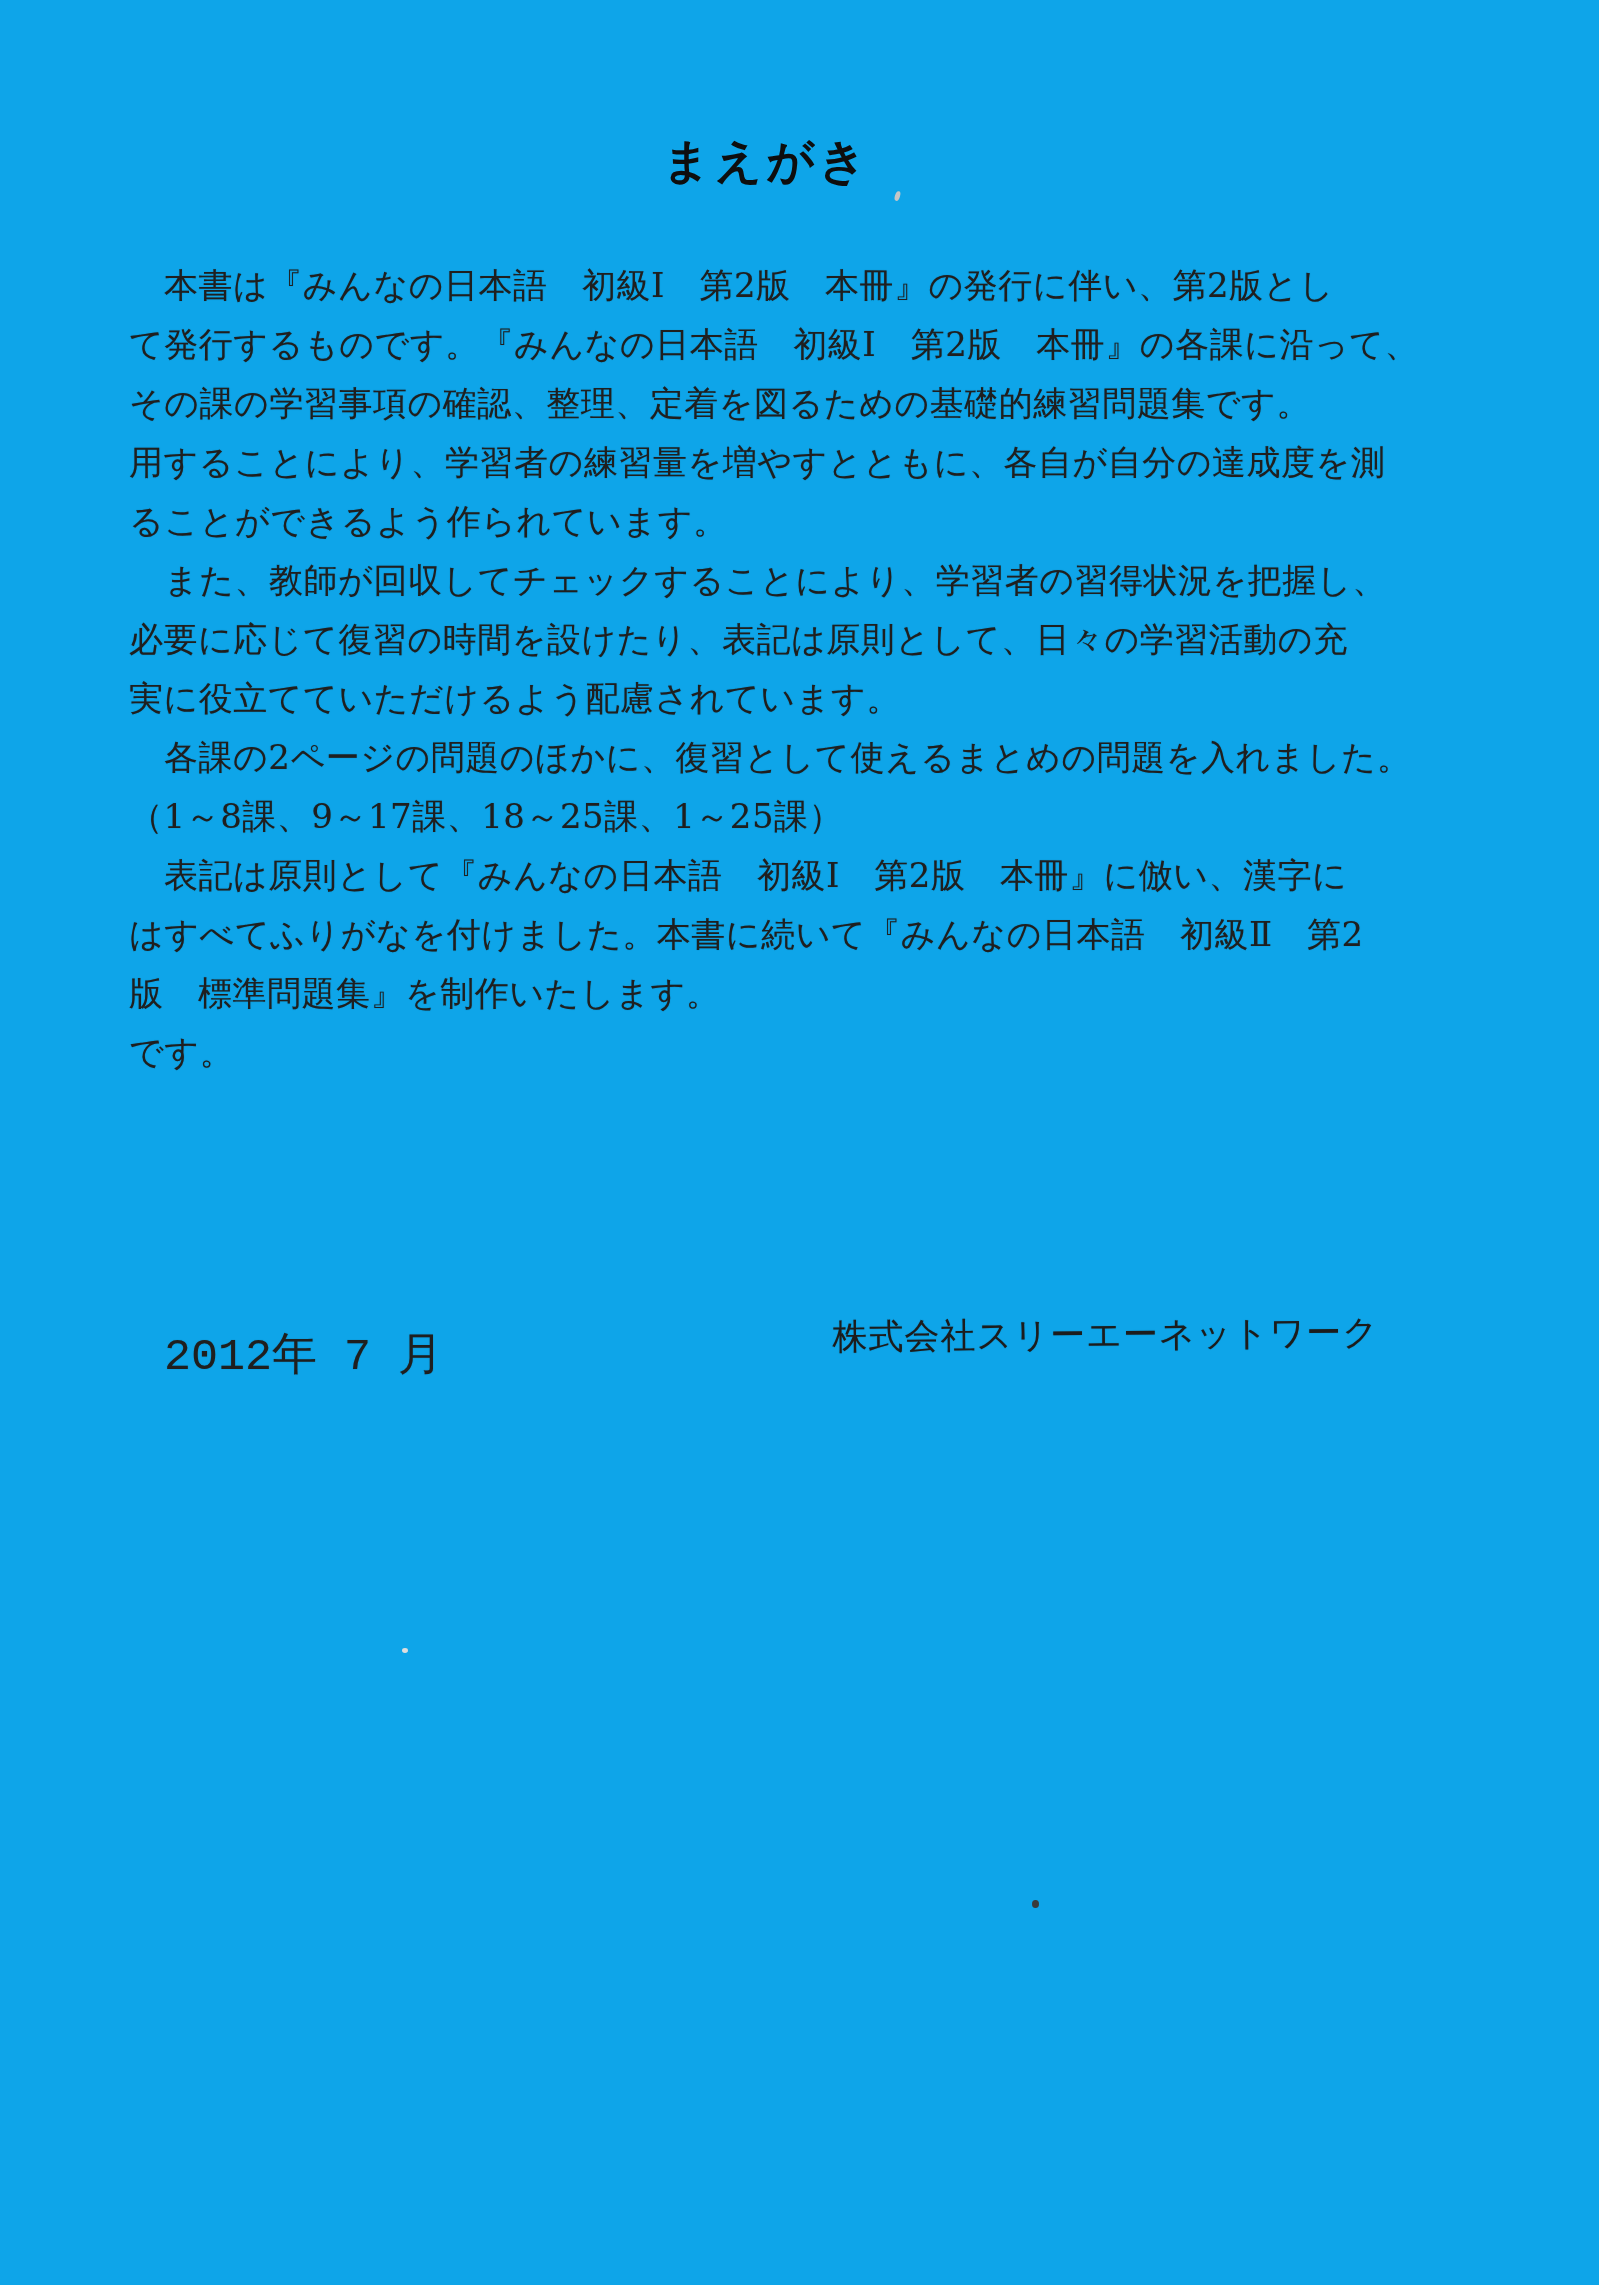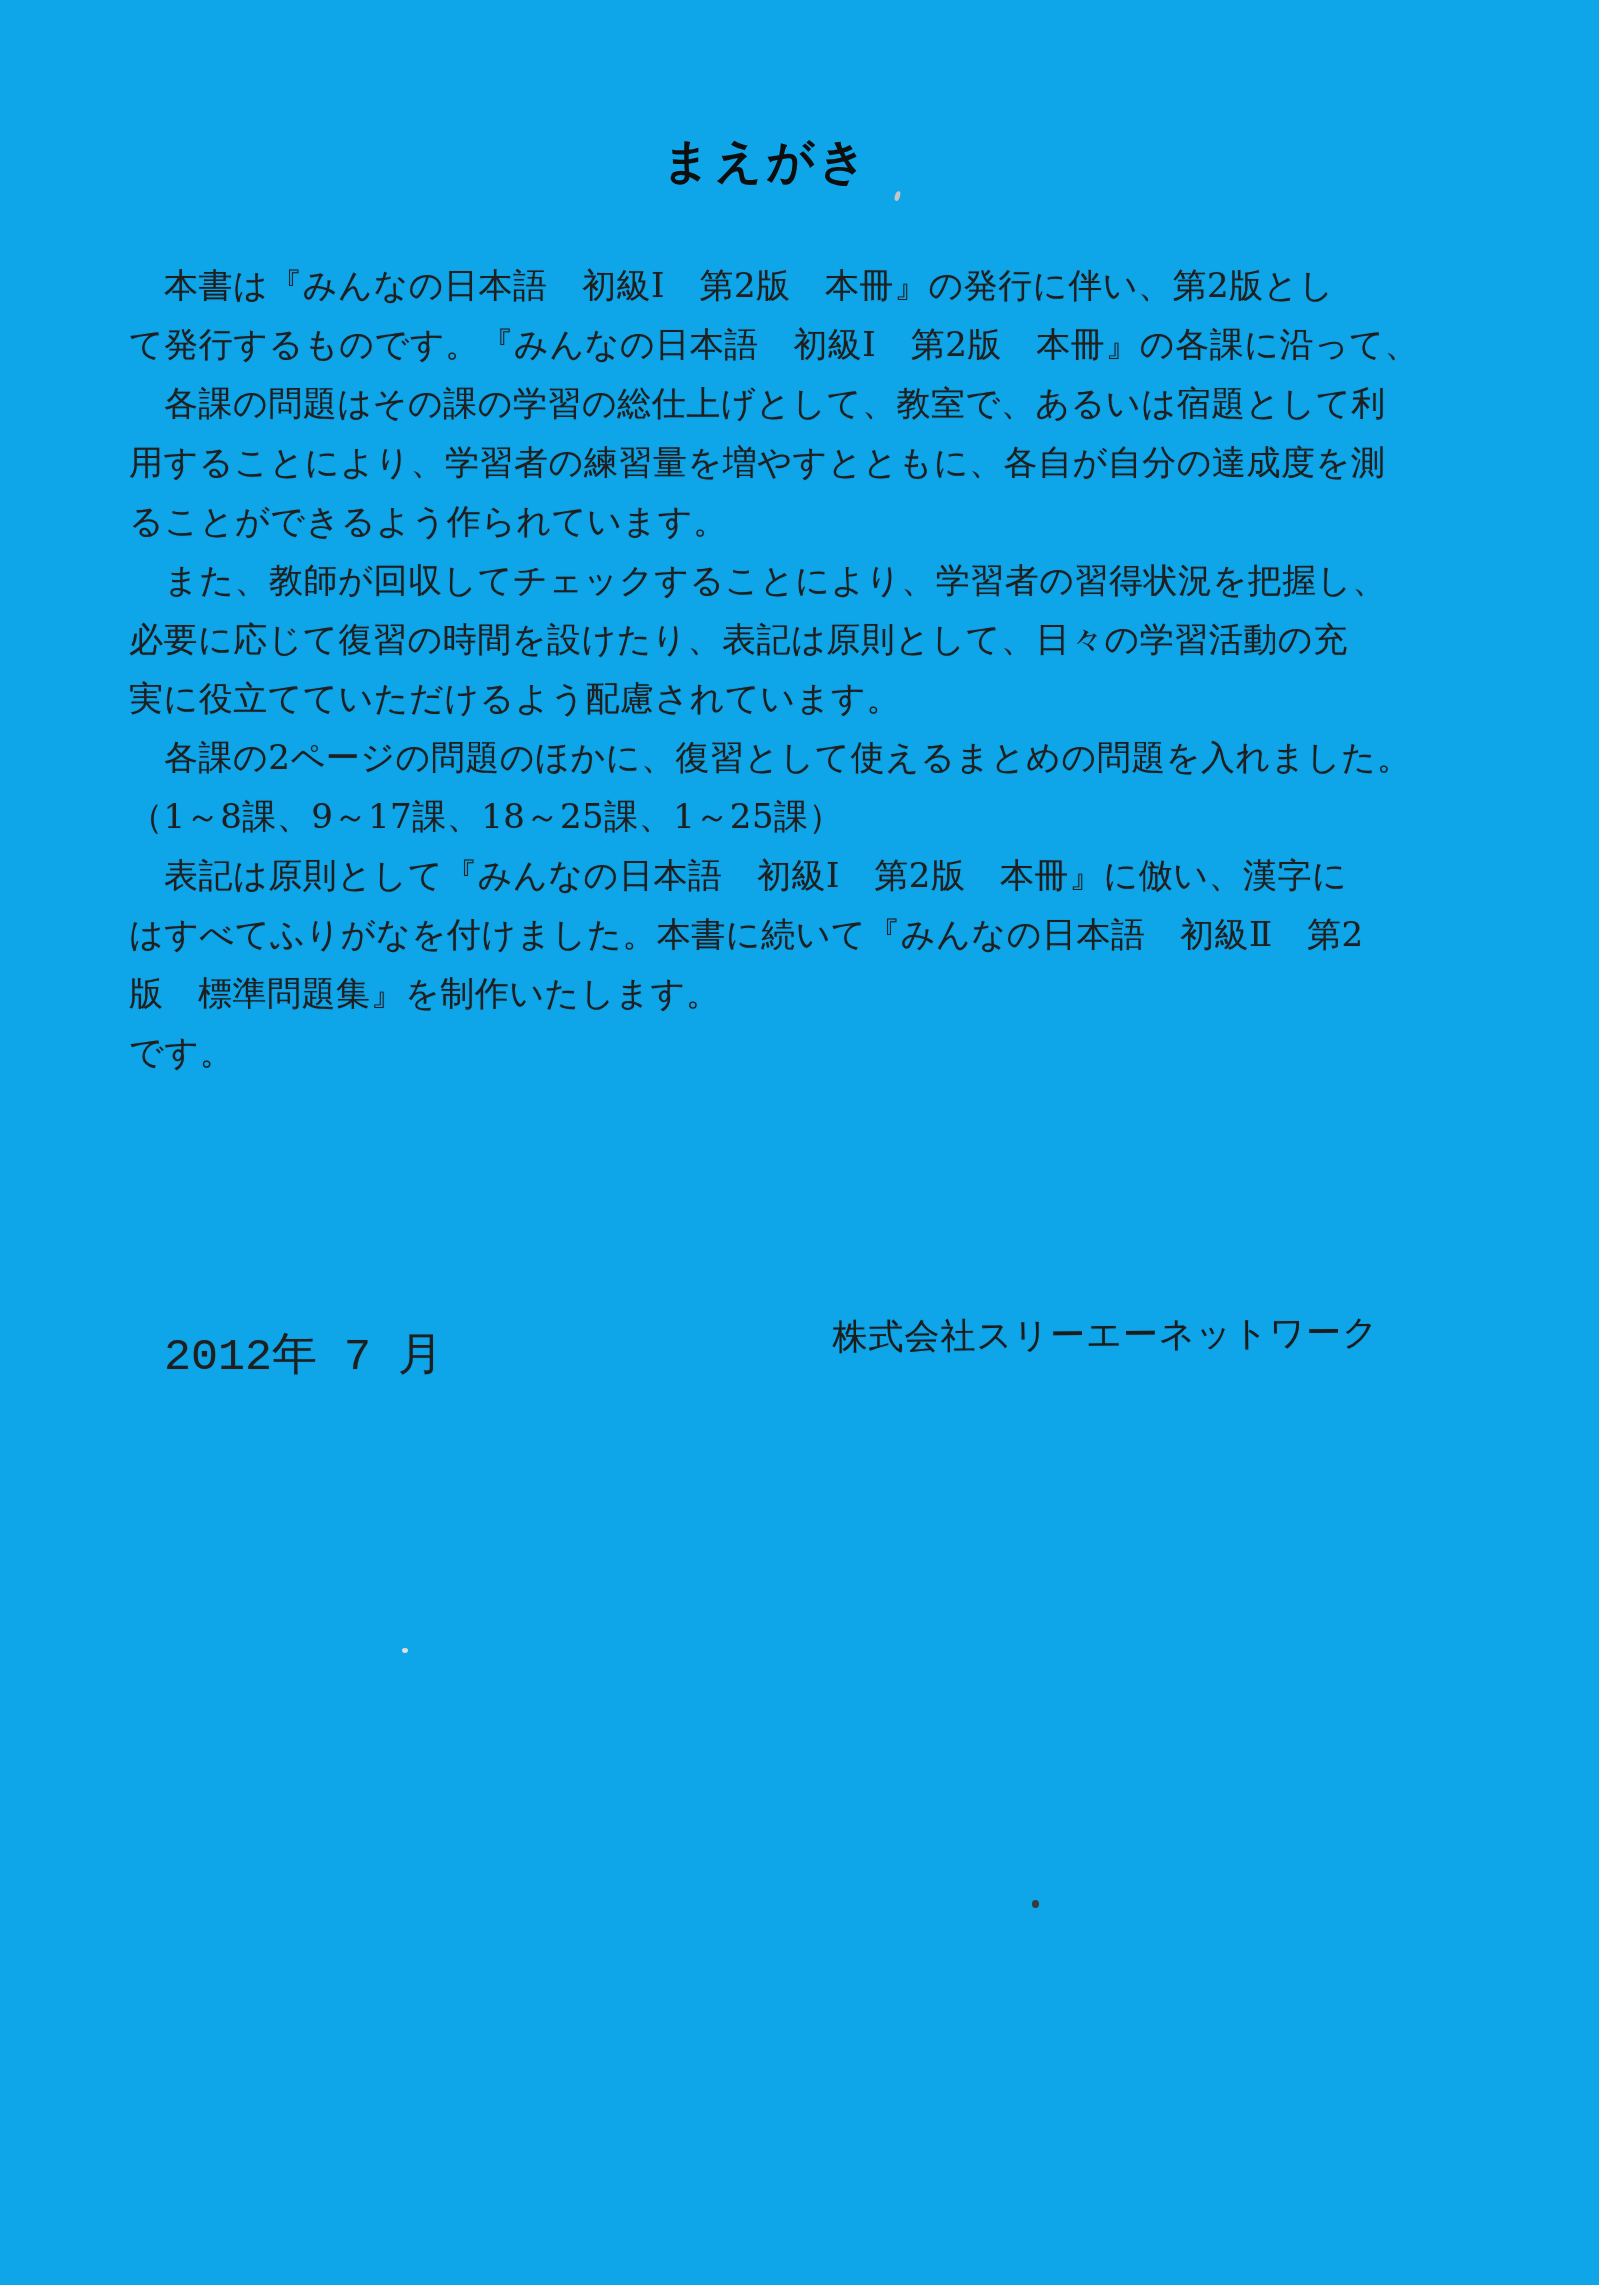--- a/index.html
+++ b/index.html
@@ -85,22 +85,22 @@
 </head>
 <body>
 
 <div class="page">
 
   <h1 class="title">まえがき</h1>
 
   <div class="text-block">
     <div class="line first">本書は『みんなの日本語　初級Ⅰ　第2版　本冊』の発行に伴い、第2版とし</div>
     <div class="line">て発行するものです。『みんなの日本語　初級Ⅰ　第2版　本冊』の各課に沿って、</div>
+    <div class="line">その課の学習事項の確認、整理、定着を図るための基礎的練習問題集です。</div>
 
-    <div class="line first">各課の問題はその課の学習の総仕上げとして、教室で、あるいは宿題として利</div>
     <div class="line">用することにより、学習者の練習量を増やすとともに、各自が自分の達成度を測</div>
     <div class="line">ることができるよう作られています。</div>
 
     <div class="line first">また、教師が回収してチェックすることにより、学習者の習得状況を把握し、</div>
     <div class="line">必要に応じて復習の時間を設けたり、表記は原則として、日々の学習活動の充</div>
     <div class="line">実に役立てていただけるよう配慮されています。</div>
 
     <div class="line first">各課の2ページの問題のほかに、復習として使えるまとめの問題を入れました。</div>
     <div class="line">（1～8課、9～17課、18～25課、1～25課）</div>
 

